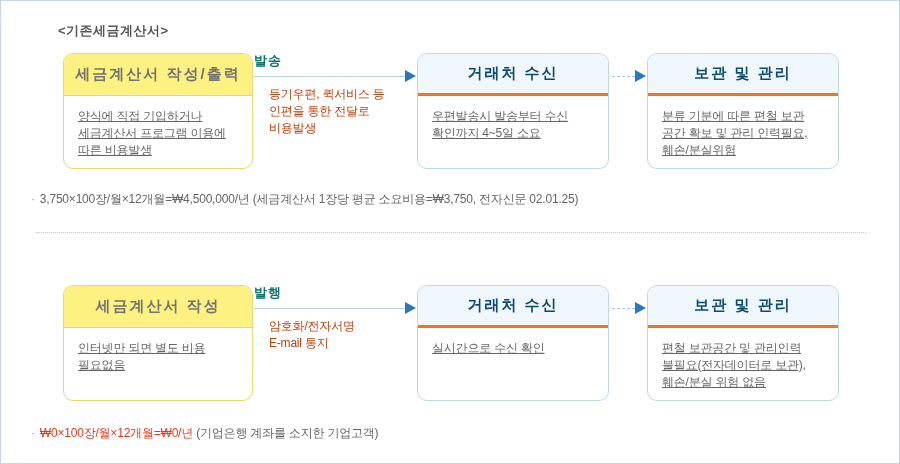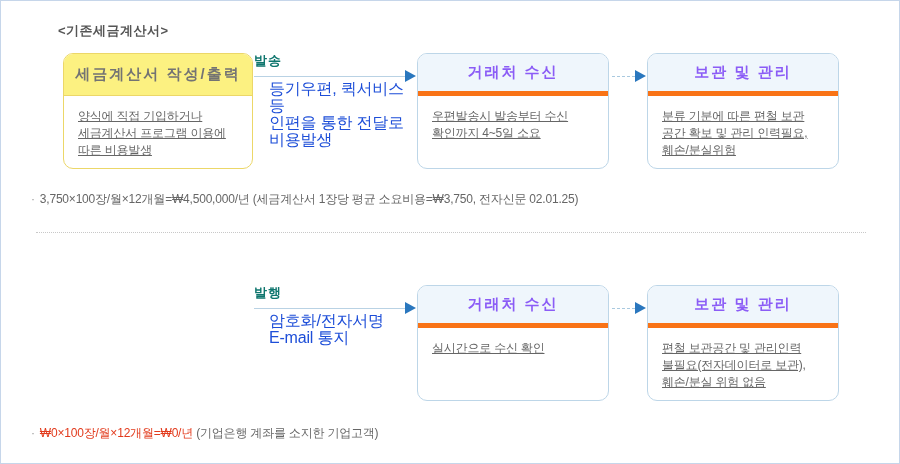--- a/index.html
+++ b/index.html
@@ -26,39 +26,39 @@
   }
   .flow-box.yellow { left:62px; width:190px; border:1px solid #ecd768; }
   .flow-box.blue.mid { left:416px; width:192px; border:1px solid #bdd6e8; }
   .flow-box.blue.end { left:646px; width:192px; border:1px solid #bdd6e8; }
 
   .box-header {
     height:42px; display:flex; align-items:center; justify-content:center;
     font-size:15px; font-weight:bold; letter-spacing:2px;
   }
   .flow-box.yellow .box-header { background:#fcf181; color:#737373; border-bottom:1px solid #ecd768; }
-  .flow-box.blue  .box-header { background:#eff6fc; color:#8b5cf6; border-bottom:5px solid #f97316; }
+  .flow-box.blue  .box-header { background:#eff6fc; color:#0c4a6e; border-bottom:3px solid #f97316; }
 
   .box-body {
     padding:12px 10px 0 14px; font-size:12px; color:#666666;
     line-height:17px; white-space:pre-line; letter-spacing:-0.2px;text-decoration:underline;
   }
 
   .conn-label {
     position:absolute; top:51px; left:253px; width:152px; text-align:left;
     font-size:13px; font-weight:bold; color:#0f766e; letter-spacing:1px;
   }
   .conn-line  { position:absolute; top:75px; left:253px; width:151px; border-top:1px solid #b9d2e4; }
   .conn-arrow {
     position:absolute; top:69px; left:404px; width:0; height:0;
     border-left:11px solid #2a77be; border-top:6px solid transparent; border-bottom:6px solid transparent;
   }
   .conn-note {
-    position:absolute; top:79px; left:268px; width:150px;
-    font-size:16px; color:#1d4ed8; line-height:17px; white-space:pre-line; letter-spacing:-0.2px;
+    position:absolute; top:85px; left:268px; width:150px;
+    font-size:12px; color:#c2410c; line-height:17px; white-space:pre-line; letter-spacing:-0.2px;
   }
   .conn2-line  { position:absolute; top:75px; left:611px; width:23px; border-top:1px dashed #a9c9df; }
   .conn2-arrow {
     position:absolute; top:69px; left:634px; width:0; height:0;
     border-left:11px solid #2a77be; border-top:6px solid transparent; border-bottom:6px solid transparent;
   }
 
   .cost-note { position:absolute; left:30px; top:190px; font-size:12px; color:#666666; letter-spacing:-0.2px;text-align:center; }
   #section-2 .cost-note { top:192px; }
   .cost-note .bullet { color:#999999; margin-right:5px; }
@@ -106,20 +106,25 @@
 
     <div class="cost-note">
       <span class="bullet">·</span><span class="highlight"></span><span>3,750×100장/월×12개월=₩4,500,000/년 (세금계산서 1장당 평균 소요비용=₩3,750, 전자신문 02.01.25)</span>
     </div>
   </div>
 
   <div class="divider"></div>
 
   <div class="section" id="section-2">
 
+    <div class="flow-box yellow">
+      <div class="box-header">세금계산서 작성</div>
+      <div class="box-body">인터넷만 되면 별도 비용
+필요없음</div>
+    </div>
 
     <div class="conn-label">발행</div>
     <div class="conn-line"></div>
     <div class="conn-arrow"></div>
     <div class="conn-note">암호화/전자서명
 E-mail 통지</div>
 
     <div class="flow-box blue mid">
       <div class="box-header">거래처 수신</div>
       <div class="box-body">실시간으로 수신 확인</div>

